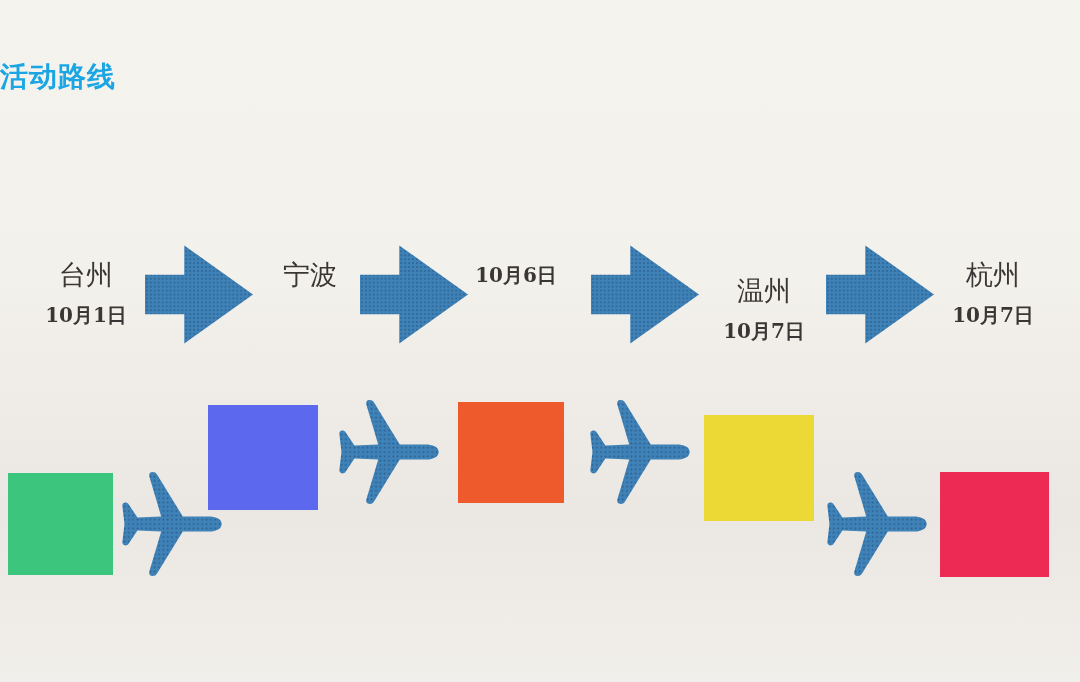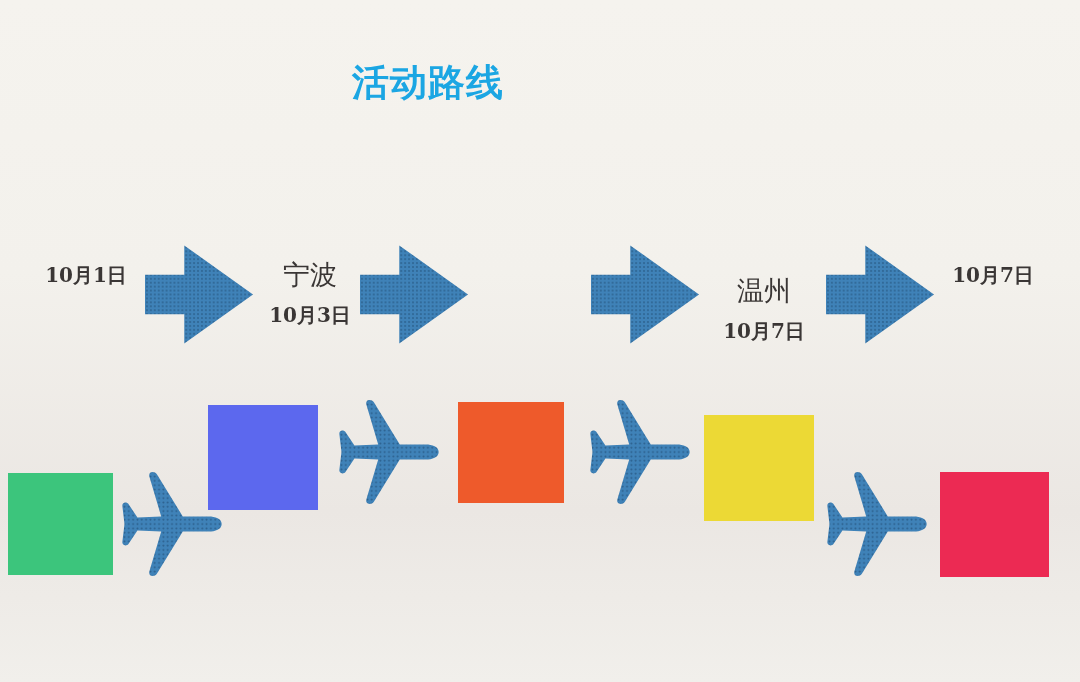--- a/index.html
+++ b/index.html
@@ -2,22 +2,22 @@
 <html><head>
 <meta charset="utf-8">
 <style>
   html, body { margin: 0; padding: 0; }
   body {
     width: 1080px; height: 682px; position: relative; overflow: hidden;
     background: linear-gradient(to bottom, #f5f3ee 0%, #f3f1ec 40%, #ebe7e3 75%, #f1efeb 100%);
     font-family: "DejaVu Serif", serif;
   }
   .title {
-    position: absolute; left: 0; width: 856px; top: 58px; text-align: center;
-    font-family: "DejaVu Sans", sans-serif; font-weight: bold; font-size: 37px;
+    position: absolute; left: 0; width: 856px; top: 58px; 
+    font-family: "DejaVu Sans", sans-serif; font-weight: bold; font-size: 28px;
     letter-spacing: 1px;
   }
   .stop {
     position: absolute; width: 140px; text-align: center; color: #3a3635;
     line-height: 40px;
   }
   .stop .city { font-size: 27px; display: block; }
   .stop .date { font-size: 20px; font-weight: bold; display: block; }
   .arrow { position: absolute; }
   .sq { position: absolute; }
@@ -37,33 +37,35 @@
     </symbol>
     <symbol id="planeShape" viewBox="0 0 100 100">
       <path fill="url(#dots)" d="M96,50 C96,45 90,43 84,43 L60,43 L36,4 C34,1 28,1 29,6 L40,43 L18,44 L10,32 C8,29 4,30 4,33 L6,50 L4,67 C4,70 8,71 10,68 L18,56 L40,57 L29,94 C28,99 34,99 36,96 L60,57 L84,57 C90,57 96,55 96,50 Z"></path>
     </symbol>
   </defs>
 </svg>
 
 <div class="title" style="color:#1ba6e3">活动路线</div>
 
 <div class="stop" style="left:16px; top:255px;">
+  <span class="city">台州</span>
   <span class="date">10月1日</span>
 </div>
 <div class="stop" style="left:240px; top:255px;">
   <span class="city">宁波</span>
-  <span class="date">10月3日</span>
 </div>
 <div class="stop" style="left:446px; top:255px;">
+  <span class="date">10月6日</span>
 </div>
 <div class="stop" style="left:694px; top:255px;margin-top:16px;">
   <span class="city">温州</span>
   <span class="date">10月7日</span>
 </div>
 <div class="stop" style="left:923px; top:255px;">
+  <span class="city">杭州</span>
   <span class="date">10月7日</span>
 </div>
 
 <svg class="arrow" style="left:145px; top:243px;" width="108" height="103">
     <use href="#arrowShape"></use>
   </svg>
 <svg class="arrow" style="left:360px; top:243px;" width="108" height="103">
     <use href="#arrowShape"></use>
   </svg>
 <svg class="arrow" style="left:591px; top:243px;" width="108" height="103">

